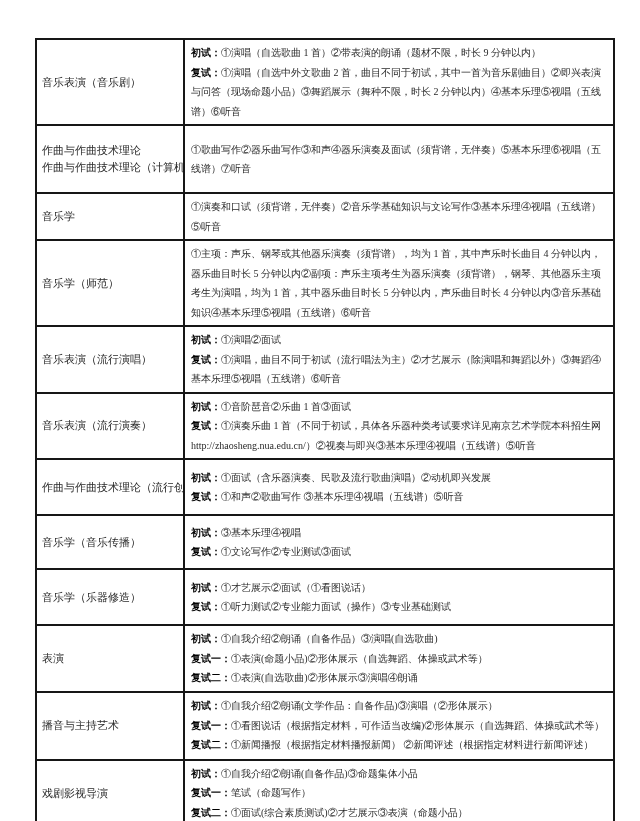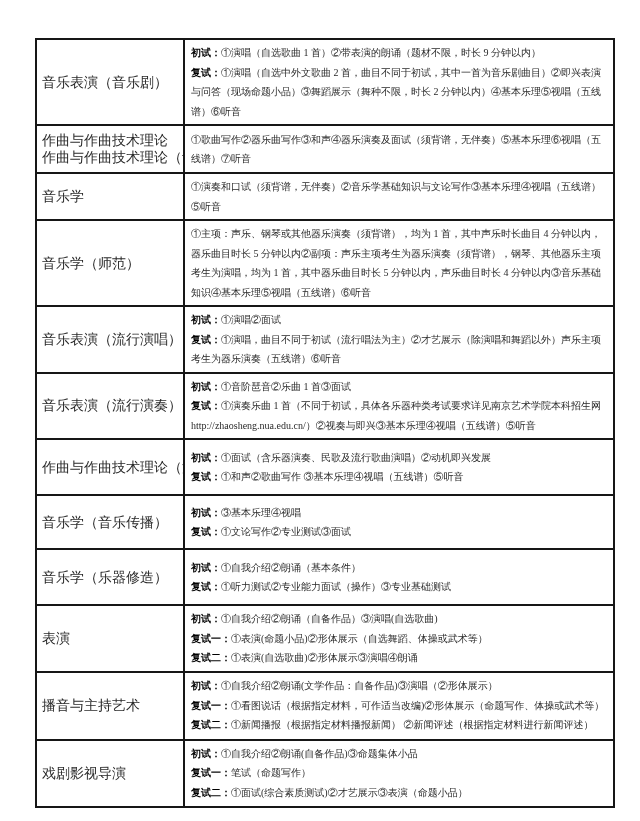--- a/index.html
+++ b/index.html
@@ -26,40 +26,40 @@
     border-collapse: collapse;
     table-layout: fixed;
   }
   col.col-major { width: 148px; }
   col.col-content { width: 430px; }
   td {
     border: 2px solid #161616;
     vertical-align: middle;
   }
   td.major-cell {
-    font-size: 14px;
+    font-size: 11px;
     line-height: 17px;
     padding: 2px 1px 2px 5px;
     overflow: hidden;
   }
   .major-line { white-space: nowrap; }
   td.content-cell {
     font-size: 10px;
     line-height: 19.5px;
     padding: 3px 6px;
   }
   .content-line { text-align: left; }
   .phase {
     font-family: "Liberation Sans", "DejaVu Sans", sans-serif;
     font-weight: 700;
     color: #000;
   }
   
   tbody tr:nth-child(1)  { height: 84px; }
-  tbody tr:nth-child(2)  { height: 48px; margin-top: 24px; }
+  tbody tr:nth-child(2)  { height: 68px; margin-top: 24px; }
   tbody tr:nth-child(3)  { height: 42px; }
   tbody tr:nth-child(4)  { height: 78px; }
   tbody tr:nth-child(5)  { height: 66px; }
   tbody tr:nth-child(6)  { height: 66px; }
   tbody tr:nth-child(7)  { height: 56px; }
   tbody tr:nth-child(8)  { height: 54px; }
   tbody tr:nth-child(9)  { height: 56px; }
   tbody tr:nth-child(10) { height: 56px; }
   tbody tr:nth-child(11) { height: 68px; }
   tbody tr:nth-child(12) { height: 67px; }
@@ -107,21 +107,21 @@
     <td class="content-cell">
             <div class="content-line"><span>①主项：声乐、钢琴或其他器乐演奏（须背谱），均为 1 首，其中声乐时长曲目 4 分钟以内，器乐曲目时长 5 分钟以内②副项：声乐主项考生为器乐演奏（须背谱），钢琴、其他器乐主项考生为演唱，均为 1 首，其中器乐曲目时长 5 分钟以内，声乐曲目时长 4 分钟以内③音乐基础知识④基本乐理⑤视唱（五线谱）⑥听音</span></div>
           </td>
   </tr>
         <tr>
     <td class="major-cell">
             <div class="major-line">音乐表演（流行演唱）</div>
           </td>
     <td class="content-cell">
             <div class="content-line"><span class="phase">初试：</span><span>①演唱②面试</span></div>
-            <div class="content-line"><span class="phase">复试：</span><span>①演唱，曲目不同于初试（流行唱法为主）②才艺展示（除演唱和舞蹈以外）声乐主项考生为器乐演奏（五线谱）⑥听音</span></div>
+            <div class="content-line"><span class="phase">复试：</span><span>①演唱，曲目不同于初试（流行唱法为主）②才艺展示（除演唱和舞蹈以外）③舞蹈④基本乐理⑤视唱（五线谱）⑥听音</span></div>
           </td>
   </tr>
         <tr>
     <td class="major-cell">
             <div class="major-line">音乐表演（流行演奏）</div>
           </td>
     <td class="content-cell">
             <div class="content-line"><span class="phase">初试：</span><span>①音阶琶音②乐曲 1 首③面试</span></div>
             <div class="content-line"><span class="phase">复试：</span><span>①演奏乐曲 1 首（不同于初试，具体各乐器种类考试要求详见南京艺术学院本科招生网 http://zhaosheng.nua.edu.cn/）②视奏与即兴③基本乐理④视唱（五线谱）⑤听音</span></div>
           </td>
@@ -142,41 +142,41 @@
     <td class="content-cell">
             <div class="content-line"><span class="phase">初试：</span><span>③基本乐理④视唱</span></div>
             <div class="content-line"><span class="phase">复试：</span><span>①文论写作②专业测试③面试</span></div>
           </td>
   </tr>
         <tr>
     <td class="major-cell">
             <div class="major-line">音乐学（乐器修造）</div>
           </td>
     <td class="content-cell">
-            <div class="content-line"><span class="phase">初试：</span><span>①自我介绍②朗诵（基本条件）</span></div>
+            <div class="content-line"><span class="phase">初试：</span><span>①才艺展示②面试（①看图说话）</span></div>
             <div class="content-line"><span class="phase">复试：</span><span>①听力测试②专业能力面试（操作）③专业基础测试</span></div>
           </td>
   </tr>
         <tr>
     <td class="major-cell">
             <div class="major-line">表演</div>
           </td>
     <td class="content-cell">
             <div class="content-line"><span class="phase">初试：</span><span>①自我介绍②朗诵（自备作品）③演唱(自选歌曲)</span></div>
             <div class="content-line"><span class="phase">复试一：</span><span>①表演(命题小品)②形体展示（自选舞蹈、体操或武术等）</span></div>
             <div class="content-line"><span class="phase">复试二：</span><span>①表演(自选歌曲)②形体展示③演唱④朗诵</span></div>
           </td>
   </tr>
         <tr>
     <td class="major-cell">
             <div class="major-line">播音与主持艺术</div>
           </td>
     <td class="content-cell">
             <div class="content-line"><span class="phase">初试：</span><span>①自我介绍②朗诵(文学作品：自备作品)③演唱（②形体展示）</span></div>
-            <div class="content-line"><span class="phase">复试一：</span><span>①看图说话（根据指定材料，可作适当改编)②形体展示（命题写作、体操或武术等）</span></div>
+            <div class="content-line"><span class="phase">复试一：</span><span>①看图说话（根据指定材料，可作适当改编)②形体展示（自选舞蹈、体操或武术等）</span></div>
             <div class="content-line"><span class="phase">复试二：</span><span>①新闻播报（根据指定材料播报新闻） ②新闻评述（根据指定材料进行新闻评述）</span></div>
           </td>
   </tr>
         <tr>
     <td class="major-cell">
             <div class="major-line">戏剧影视导演</div>
           </td>
     <td class="content-cell">
             <div class="content-line"><span class="phase">初试：</span><span>①自我介绍②朗诵(自备作品)③命题集体小品</span></div>
             <div class="content-line"><span class="phase">复试一：</span><span>笔试（命题写作）</span></div>

